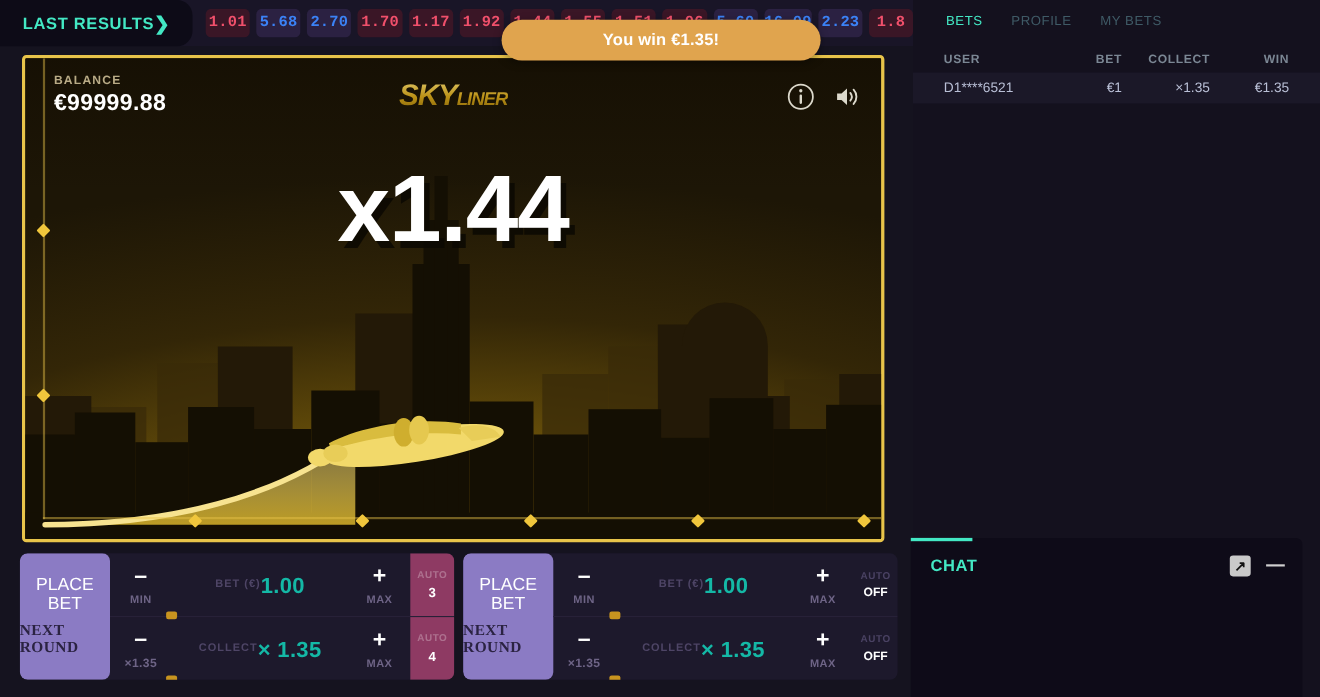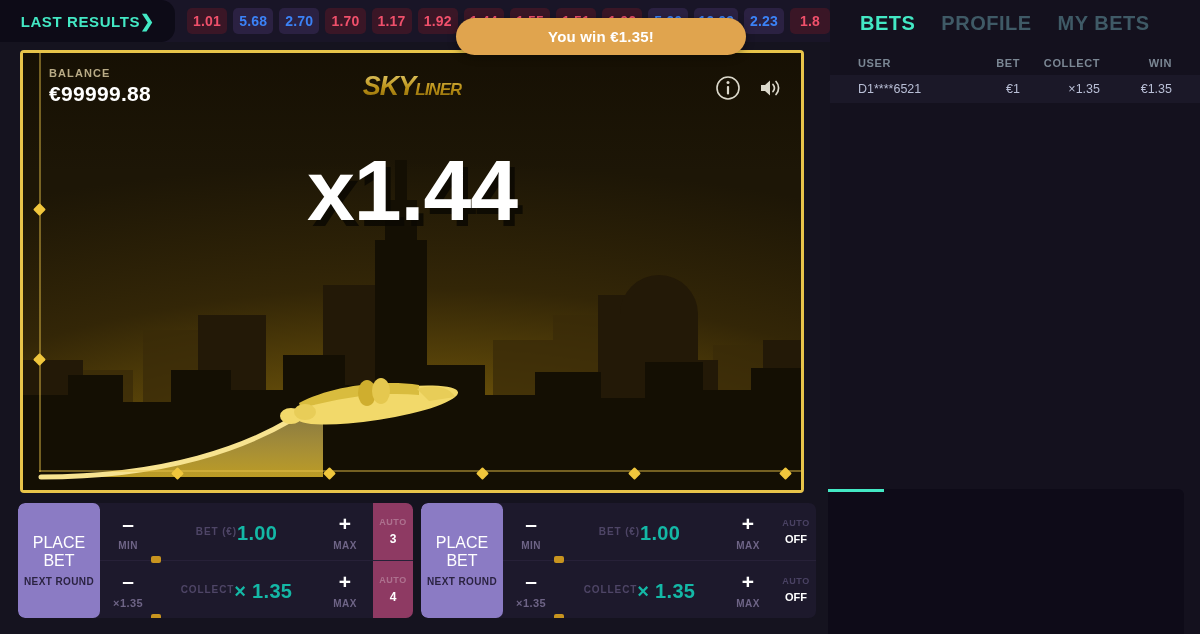--- a/index.html
+++ b/index.html
@@ -24,21 +24,21 @@
   }
   .last-results-btn .lbl {
     color: #43e8c4; font-size: 15px; font-weight: bold; letter-spacing: .6px;
   }
   .chev { color: #43e8c4; font-size: 17px; font-weight: bold; line-height: 1; }
 
   .chips { display: flex; align-items: center; gap: 6px; padding-left: 12px; overflow: hidden; }
   .chip {
     min-width: 40px; height: 26px; padding: 0 14px; border-radius: 5px;
     display: flex; align-items: center; justify-content: center;
-    font-size: 14px; font-weight: bold; letter-spacing: .2px;
+    font-size: 14px; font-weight: bold; letter-spacing: .2px; font-family: Liberation Mono, monospace;
   }
   .chip.c-red { background: #3a1626; color: #f0506b; }
   .chip.c-vio { background: #2b2142; color: #3b82f6; }
 
   
   .win-toast {
     position: absolute; left: 456px; top: 18px; width: 290px; height: 37px;
     background: #e0a44e; border-radius: 19px;
     display: flex; align-items: center; justify-content: center;
     z-index: 40; box-shadow: 0 2px 8px rgba(0,0,0,.35);
@@ -115,21 +115,21 @@
   .bet-panel {
     width: 395px; height: 115px; background: #1d192c; border-radius: 7px;
     display: flex; overflow: hidden;
   }
   .place-bet {
     width: 82px; background: #8b7bc4; border-radius: 7px;
     display: flex; flex-direction: column; align-items: center; justify-content: center;
     cursor: pointer; flex: 0 0 82px;
   }
   .place-bet .t1 { color: #fff; font-size: 16px; font-weight: normal; line-height: 1.1; text-align: center; }
-  .place-bet .t2 { color: #2b2342; font-size: 10px; font-weight: bold; margin-top: 7px; letter-spacing: .4px; }
+  .place-bet .t2 { color: #2b2342; font-size: 14px; font-weight: bold; margin-top: 7px; letter-spacing: .4px; font-family: Liberation Serif, serif; }
 
   .bet-grid { flex: 1; display: flex; flex-direction: column; }
   .bet-line { flex: 1; display: flex; align-items: stretch; position: relative; }
   .bet-line.top { border-bottom: 1px solid #272138; }
 
   .stepper {
     width: 56px; display: flex; flex-direction: column; align-items: center; justify-content: center;
     cursor: pointer; position: relative;
   }
   .stepper .sym { color: #fff; font-size: 21px; font-weight: bold; line-height: 1; }
@@ -151,21 +151,21 @@
   .auto-btn.off .aval { color: #fff; font-size: 11px; }
 
   .handle {
     position: absolute; width: 10px; height: 7px; background: #c8941f; border-radius: 2px;
     right: -5px; bottom: -3px; z-index: 5;
   }
 
   
   .sidebar { position: absolute; left: 830px; top: 0; width: 370px; height: 634px; background: #14111e; }
   .tabs { display: flex; gap: 26px; padding: 12px 30px 0 30px; }
-  .tab { font-size: 20px; font-weight: bold; letter-spacing: .5px; cursor: pointer; padding-bottom: 6px; }
+  .tab { font-size: 12px; font-weight: normal; letter-spacing: .5px; cursor: pointer; padding-bottom: 6px; }
   .tab.active { color: #43e8c4; }
   .tab.idle { color: #3f5a66; }
 
   .bets-head {
     display: flex; padding: 16px 28px 6px 28px; color: #7b8794;
     font-size: 11px; font-weight: bold; letter-spacing: .6px;
   }
   .bets-row {
     display: flex; padding: 7px 28px; background: #1b1828;
     font-size: 12.5px; color: #b9bfd6;
@@ -439,15 +439,22 @@
           <span class="col-user">D1****6521</span>
           <span class="col-bet">€1</span>
           <span class="col-col">×1.35</span>
           <span class="col-win">€1.35</span>
         </div>
       </div>
   </div>
 
   <div class="chat">
     <div class="chat-accent"></div>
+    <div class="chat-head">
+      <span class="chat-title">CHAT</span>
+      <span class="chat-ctrls">
+        <span class="expand-ico">↗</span>
+        <span class="min-ico"></span>
+      </span>
+    </div>
   </div>
 
 </div>
 
 </body></html>

